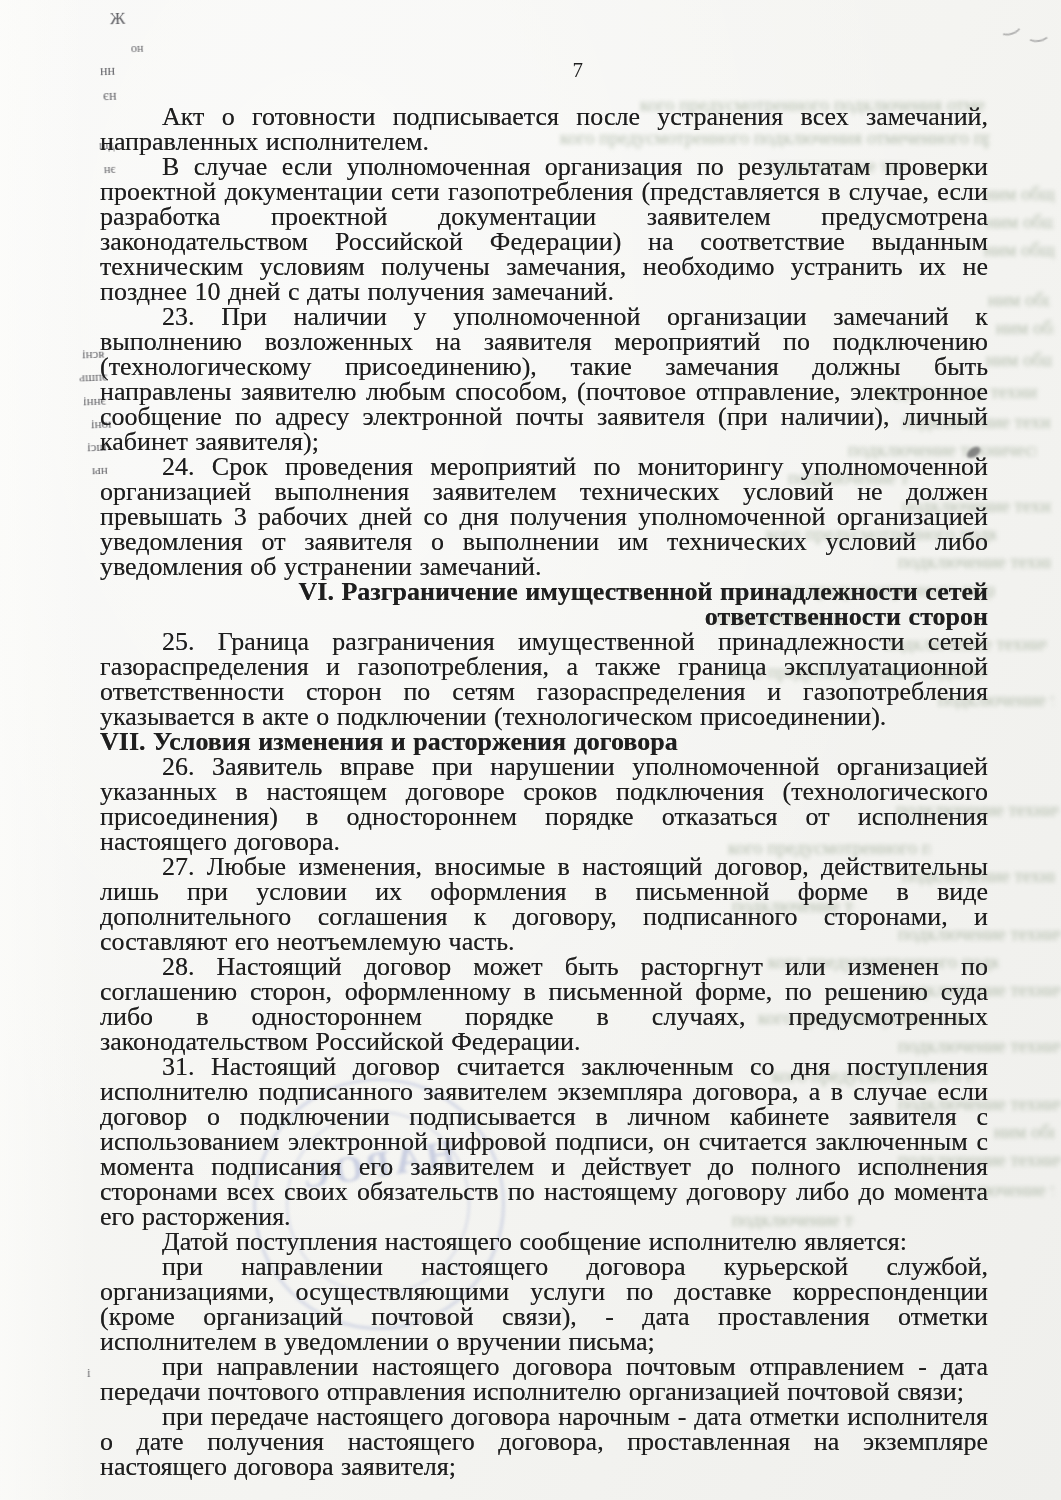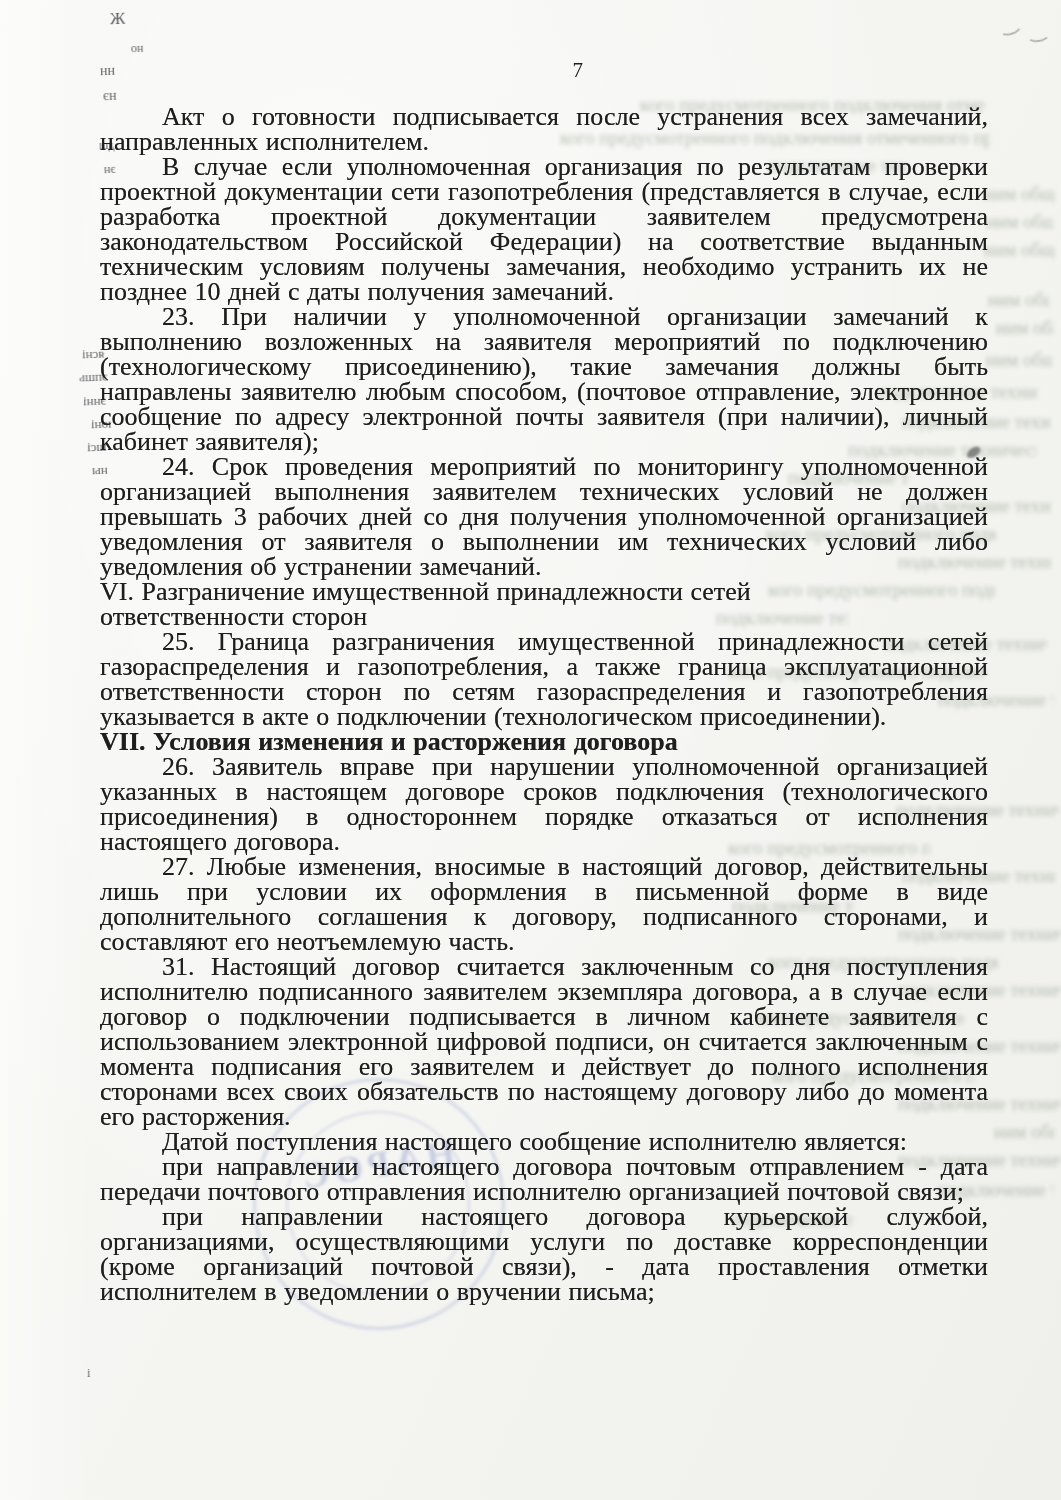--- a/index.html
+++ b/index.html
@@ -12,21 +12,21 @@
     color:#1e1e1e;
   }
   .edge-fade{position:absolute;left:0;top:0;width:90px;height:100%;
     background:linear-gradient(90deg,rgba(253,253,251,.65),rgba(253,253,251,0));}
   .pagenum{position:absolute;top:58px;left:538px;width:80px;text-align:center;
     font-size:21px;letter-spacing:.5px;}
   .bodytext{position:absolute;left:100px;top:104px;width:888px;
     font-size:26px;line-height:25px;text-align:justify;
     text-shadow:0 0 .5px rgba(25,25,25,.65);word-spacing:1px;}
   .bodytext p{margin:0;text-indent:62px;}
-  .head{font-weight:normal;text-align:left;}
+  .head{font-weight:bold;text-align:right;}
   .head div{line-height:25px;}
   .headline{font-weight:bold;text-indent:0 !important;}
   
   .bl{position:absolute;color:rgba(139,155,131,.58);filter:blur(2.2px);
     font-size:19px;line-height:20px;white-space:nowrap;overflow:hidden;height:21px;
     font-family:"Liberation Serif",serif;}
   
   .lm{position:absolute;color:rgba(62,62,68,.82);transform:scaleX(-1) rotate(2deg);
     filter:blur(.35px);font-family:"Liberation Serif",serif;line-height:1;}
   
@@ -118,19 +118,21 @@
     <p>23. При наличии у уполномоченной организации замечаний к выполнению возложенных на заявителя мероприятий по подключению (технологическому присоединению), такие замечания должны быть направлены заявителю любым способом, (почтовое отправление, электронное сообщение по адресу электронной почты заявителя (при наличии), личный кабинет заявителя);</p>
     <p>24. Срок проведения мероприятий по мониторингу уполномоченной организацией выполнения заявителем технических условий не должен превышать 3 рабочих дней со дня получения уполномоченной организацией уведомления от заявителя о выполнении им технических условий либо уведомления об устранении замечаний.</p>
     <div class="head">
       <div>VI. Разграничение имущественной принадлежности сетей</div>
       <div>ответственности сторон</div>
     </div>
     <p>25. Граница разграничения имущественной принадлежности сетей газораспределения и газопотребления, а также граница эксплуатационной ответственности сторон по сетям газораспределения и газопотребления указывается в акте о подключении (технологическом присоединении).</p>
     <p class="headline">VII. Условия изменения и расторжения договора</p>
     <p>26. Заявитель вправе при нарушении уполномоченной организацией указанных в настоящем договоре сроков подключения (технологического присоединения) в одностороннем порядке отказаться от исполнения настоящего договора.</p>
     <p>27. Любые изменения, вносимые в настоящий договор, действительны лишь при условии их оформления в письменной форме в виде дополнительного соглашения к договору, подписанного сторонами, и составляют его неотъемлемую часть.</p>
+    <p>28. Настоящий договор может быть расторгнут или изменен по соглашению сторон, оформленному в письменной форме, по решению суда либо в одностороннем порядке в случаях, предусмотренных законодательством Российской Федерации.</p>
     <p>31. Настоящий договор считается заключенным со дня поступления исполнителю подписанного заявителем экземпляра договора, а в случае если договор о подключении подписывается в личном кабинете заявителя с использованием электронной цифровой подписи, он считается заключенным с момента подписания его заявителем и действует до полного исполнения сторонами всех своих обязательств по настоящему договору либо до момента его расторжения.</p>
     <p>Датой поступления настоящего сообщение исполнителю является:</p>
+    <p>при направлении настоящего договора курьерской службой, организациями, осуществляющими услуги по доставке корреспонденции (кроме организаций почтовой связи), - дата проставления отметки исполнителем в уведомлении о вручении письма;</p>
     <p>при направлении настоящего договора почтовым отправлением - дата передачи почтового отправления исполнителю организацией почтовой связи;</p>
-    <p>при направлении настоящего договора курьерской службой, организациями, осуществляющими услуги по доставке корреспонденции (кроме организаций почтовой связи), - дата проставления отметки исполнителем в уведомлении о вручении письма;</p>
+    <p>при передаче настоящего договора нарочным - дата отметки исполнителя о дате получения настоящего договора, проставленная на экземпляре настоящего договора заявителя;</p>
   </div>
 
 </div>
 
 </body></html>

